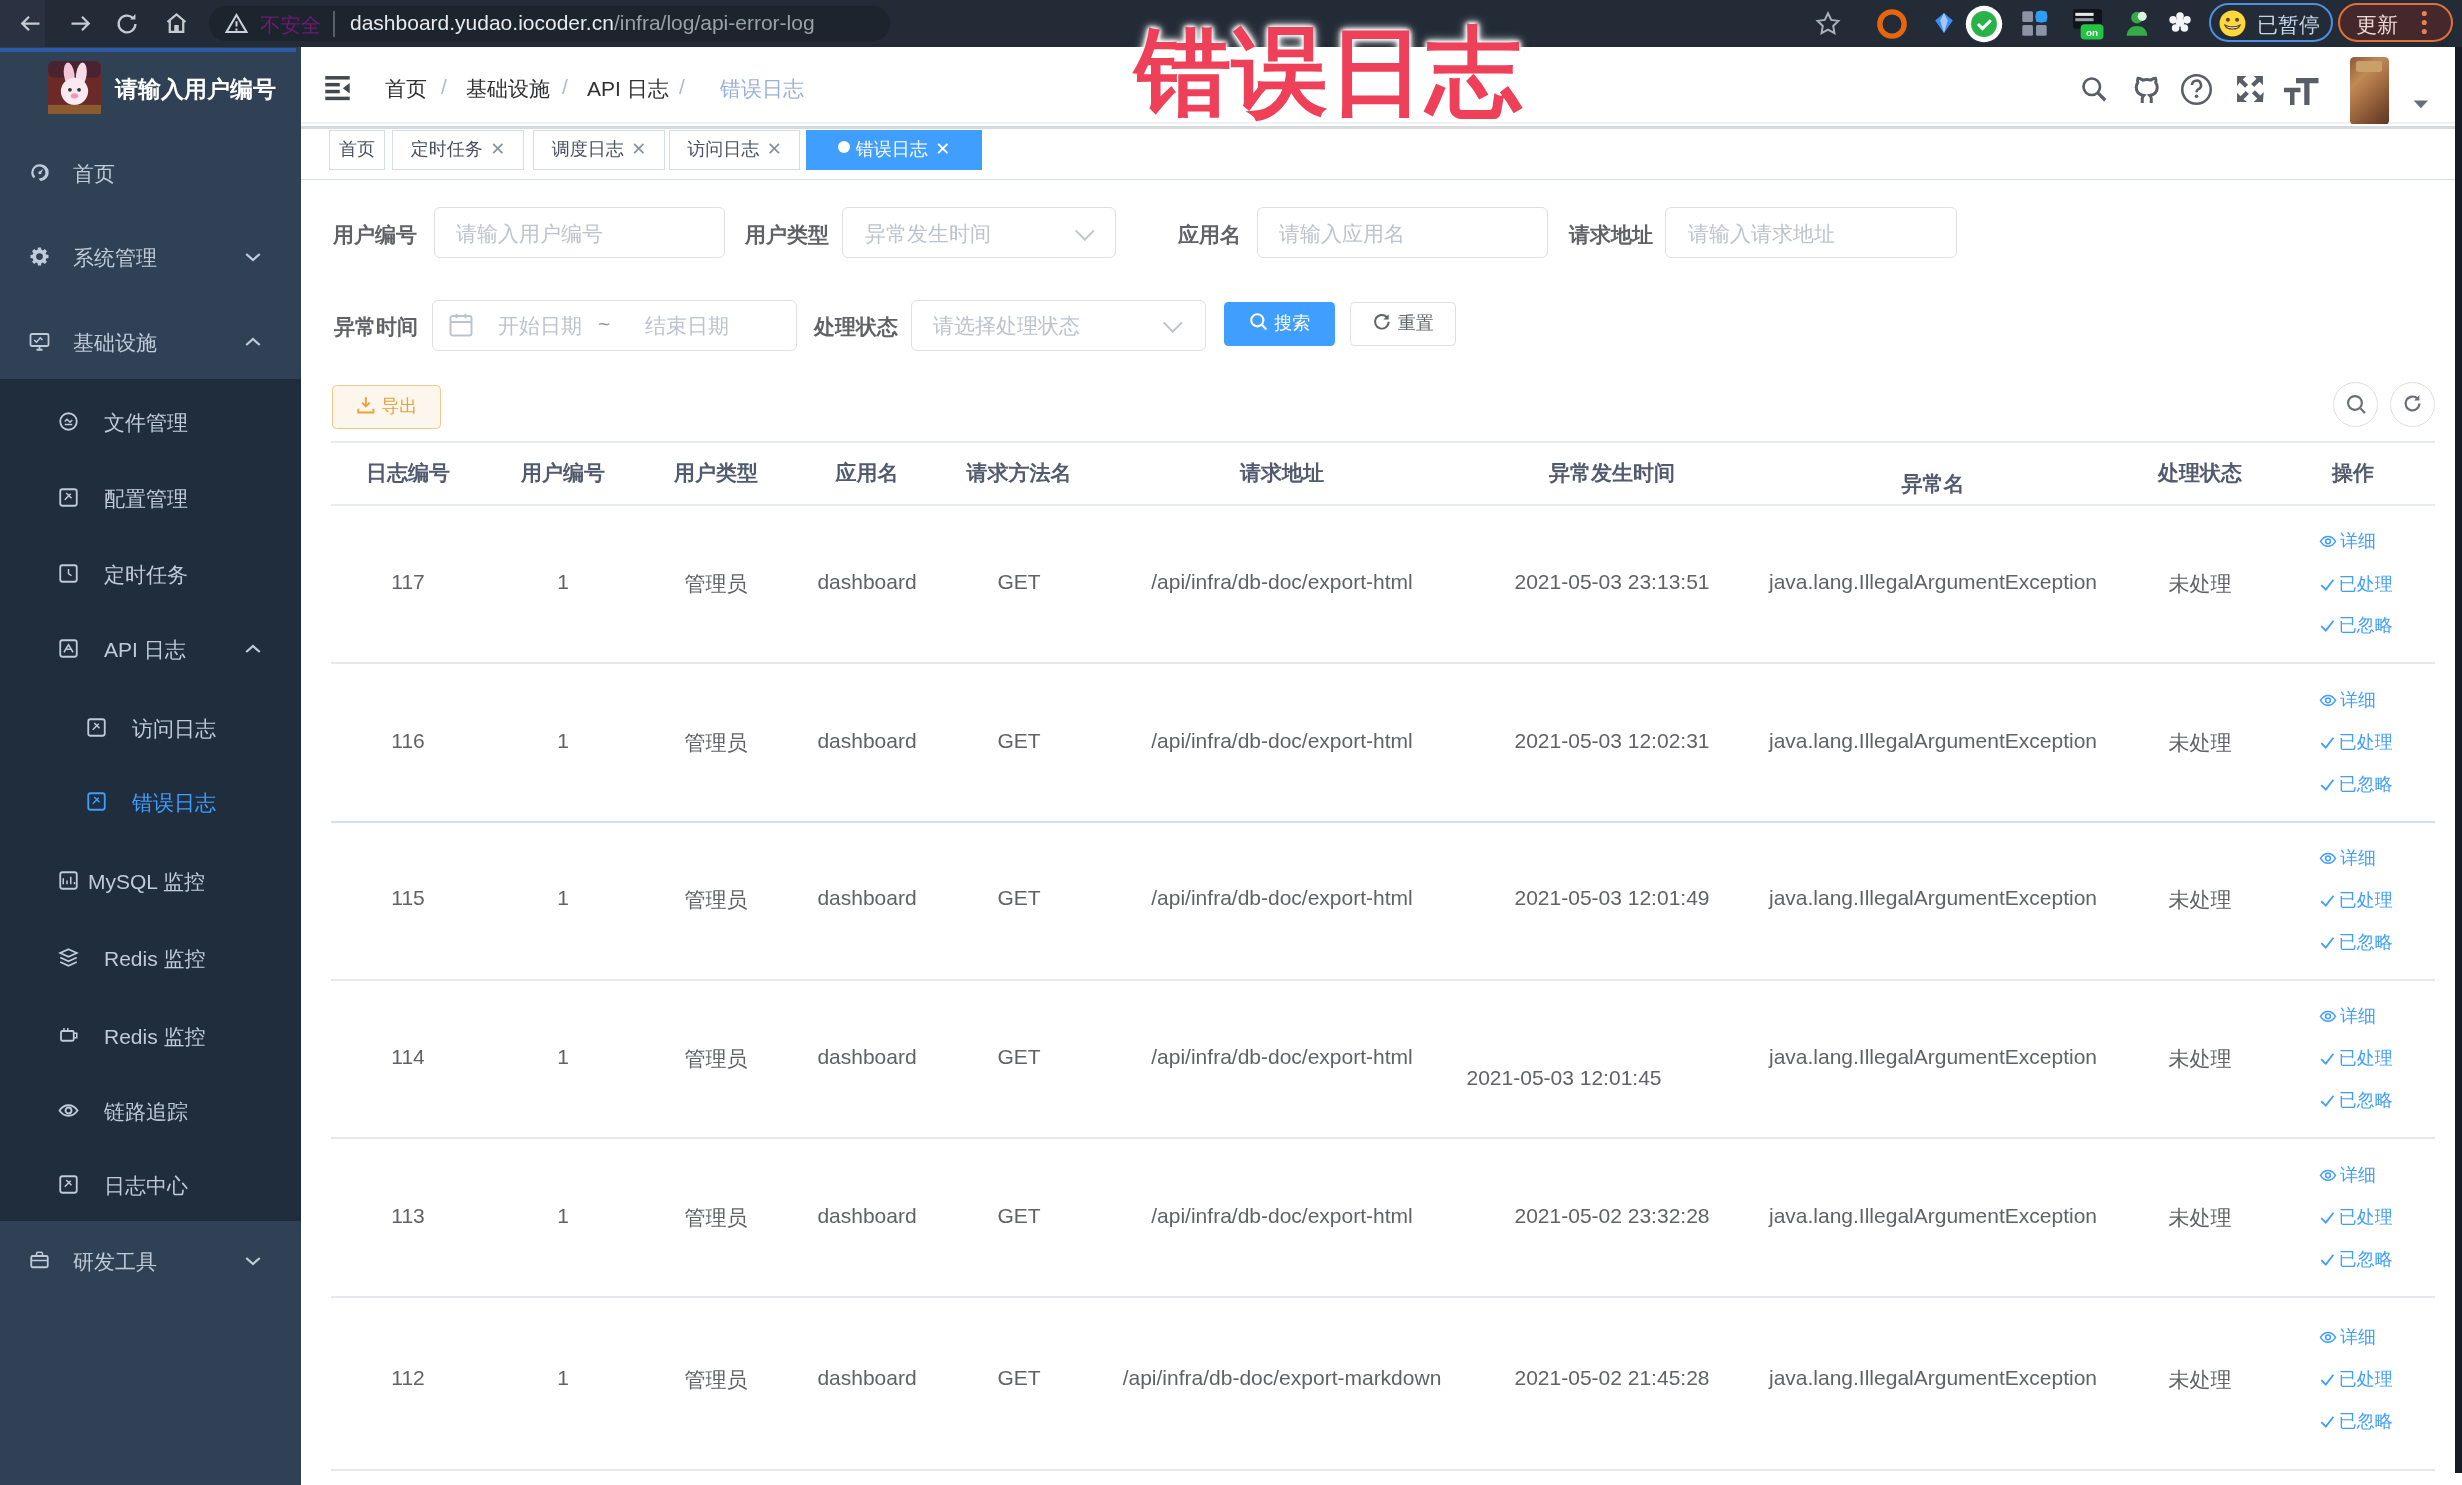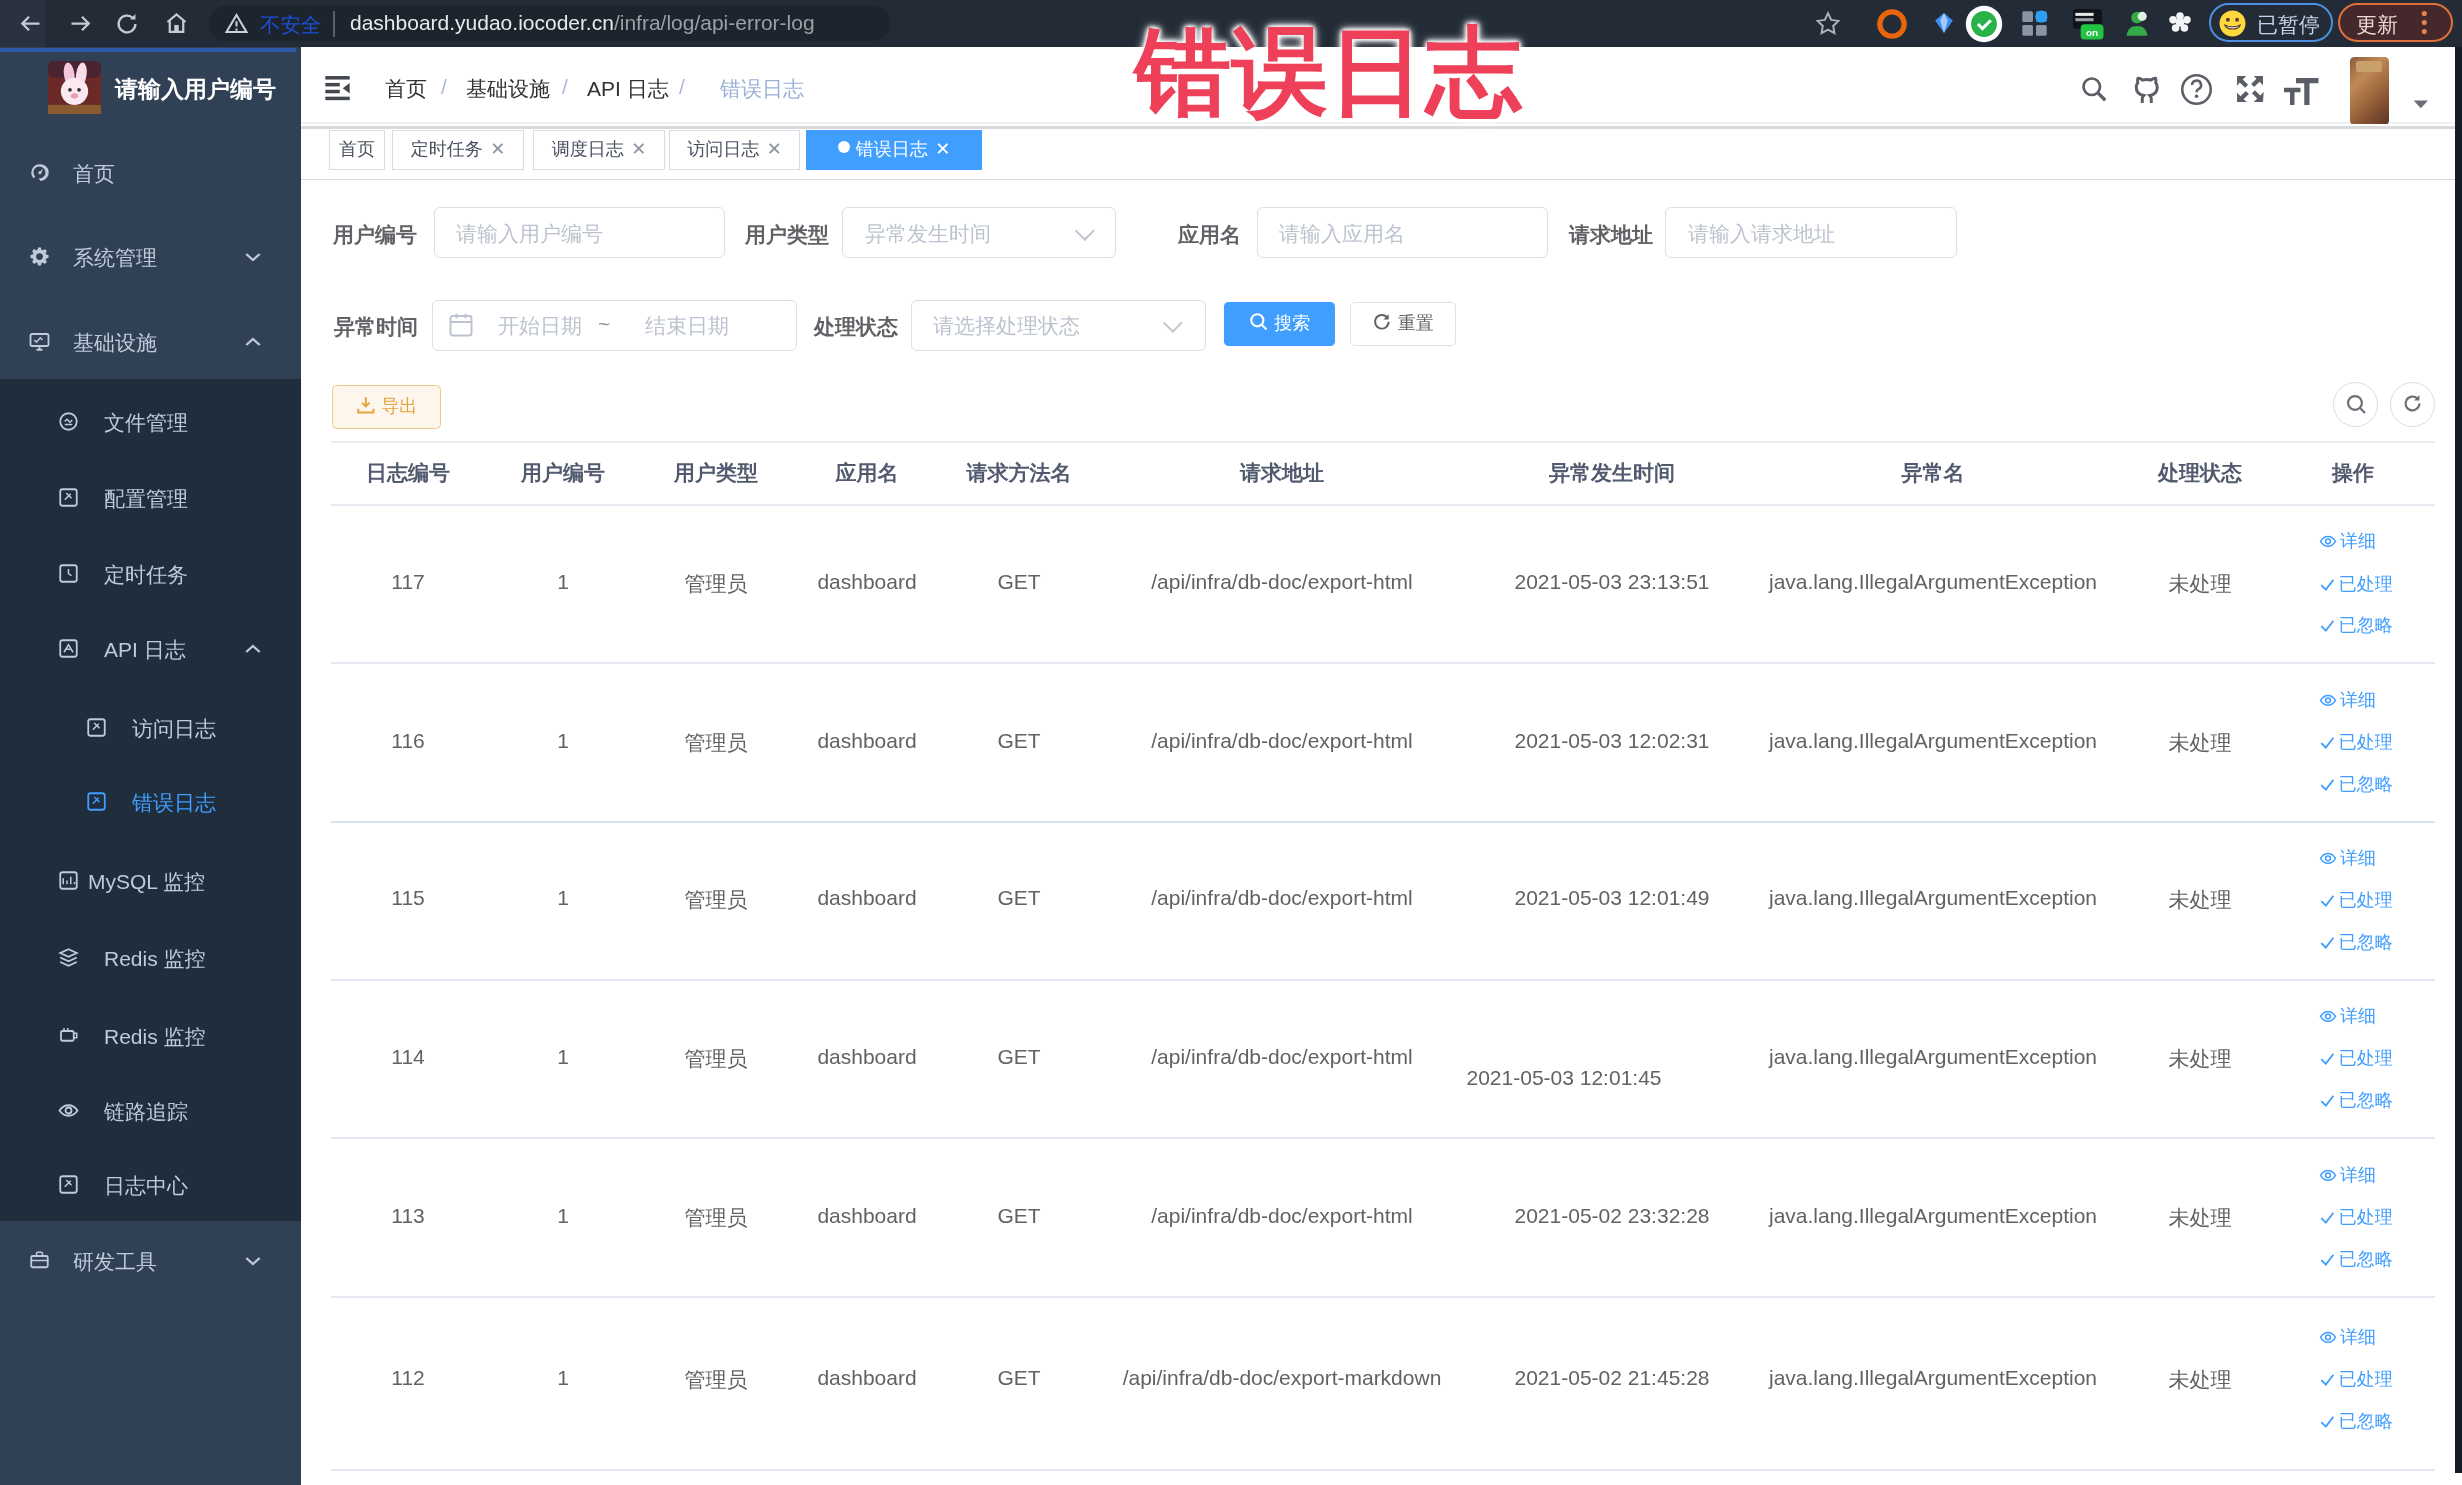--- a/index.html
+++ b/index.html
@@ -5,21 +5,21 @@
 * { margin:0; padding:0; box-sizing:border-box; }
 html,body { width:2462px; height:1486px; overflow:hidden; background:#fff;
   font-family:"Liberation Sans", sans-serif; }
 .abs { position:absolute; }
 
 
 #chrome { position:absolute; left:0; top:0; width:2462px; height:47px; background:#222b36; }
 #urlpill { position:absolute; left:209px; top:6px; width:681px; height:35px; border-radius:17.4px; background:#1c242d; }
 #urltext { position:absolute; left:350px; top:11.4px; font-size:21px; color:#e8eaed; white-space:nowrap; }
 #urltext .path { color:#9aa0a6; }
-#secure { position:absolute; left:260px; top:11.4px; font-size:20.4px; color:#1d4ed8; }
+#secure { position:absolute; left:260px; top:11.4px; font-size:20.4px; color:#701a75; }
 
 
 #sidebar { position:absolute; left:0; top:47px; width:301px; height:1439px; background:#304156; }
 #submenu-bg { position:absolute; left:0; top:332px; width:301px; height:842px; background:#1f2d3d; }
 .mi { position:absolute; left:0; width:301px; color:#bfcbd9; font-size:21px; }
 .mi .txt { position:absolute; top:-13px; }
 .mi .ic { position:absolute; top:-10.6px; }
 .mi .chev { position:absolute; right:39px; top:-6px; }
 .mi.active { color:#409eff; }
 #logo-title { position:absolute; left:115px; top:74px; color:#fff; font-size:23px; font-weight:bold; }
@@ -392,21 +392,21 @@
 
 <div id="tbl-topline"></div>
 <div id="tbl-headline"></div>
 <div class="th" style="left:408px;transform:translateX(-50%);">日志编号</div>
 <div class="th" style="left:563px;transform:translateX(-50%);">用户编号</div>
 <div class="th" style="left:716px;transform:translateX(-50%);">用户类型</div>
 <div class="th" style="left:867px;transform:translateX(-50%);">应用名</div>
 <div class="th" style="left:1019px;transform:translateX(-50%);">请求方法名</div>
 <div class="th" style="left:1282px;transform:translateX(-50%);">请求地址</div>
 <div class="th" style="left:1612px;transform:translateX(-50%);">异常发生时间</div>
-<div class="th" style="left:1933px;transform:translateX(-50%);">异常名</div>
+<div class="th" style="left:1933px;transform:translateX(-50%);margin-top:11px;">异常名</div>
 <div class="th" style="left:2200px;transform:translateX(-50%);">处理状态</div>
 <div class="th" style="left:2353px;transform:translateX(-50%);">操作</div>
 
 <div class="rowline" style="top:662px;"></div>
 <div class="rowline" style="top:821px;background:#cfe4f3;"></div>
 <div class="rowline" style="top:979px;"></div>
 <div class="rowline" style="top:1137px;"></div>
 <div class="rowline" style="top:1296px;"></div>
 <div class="rowline" style="top:1469px;"></div>
 

